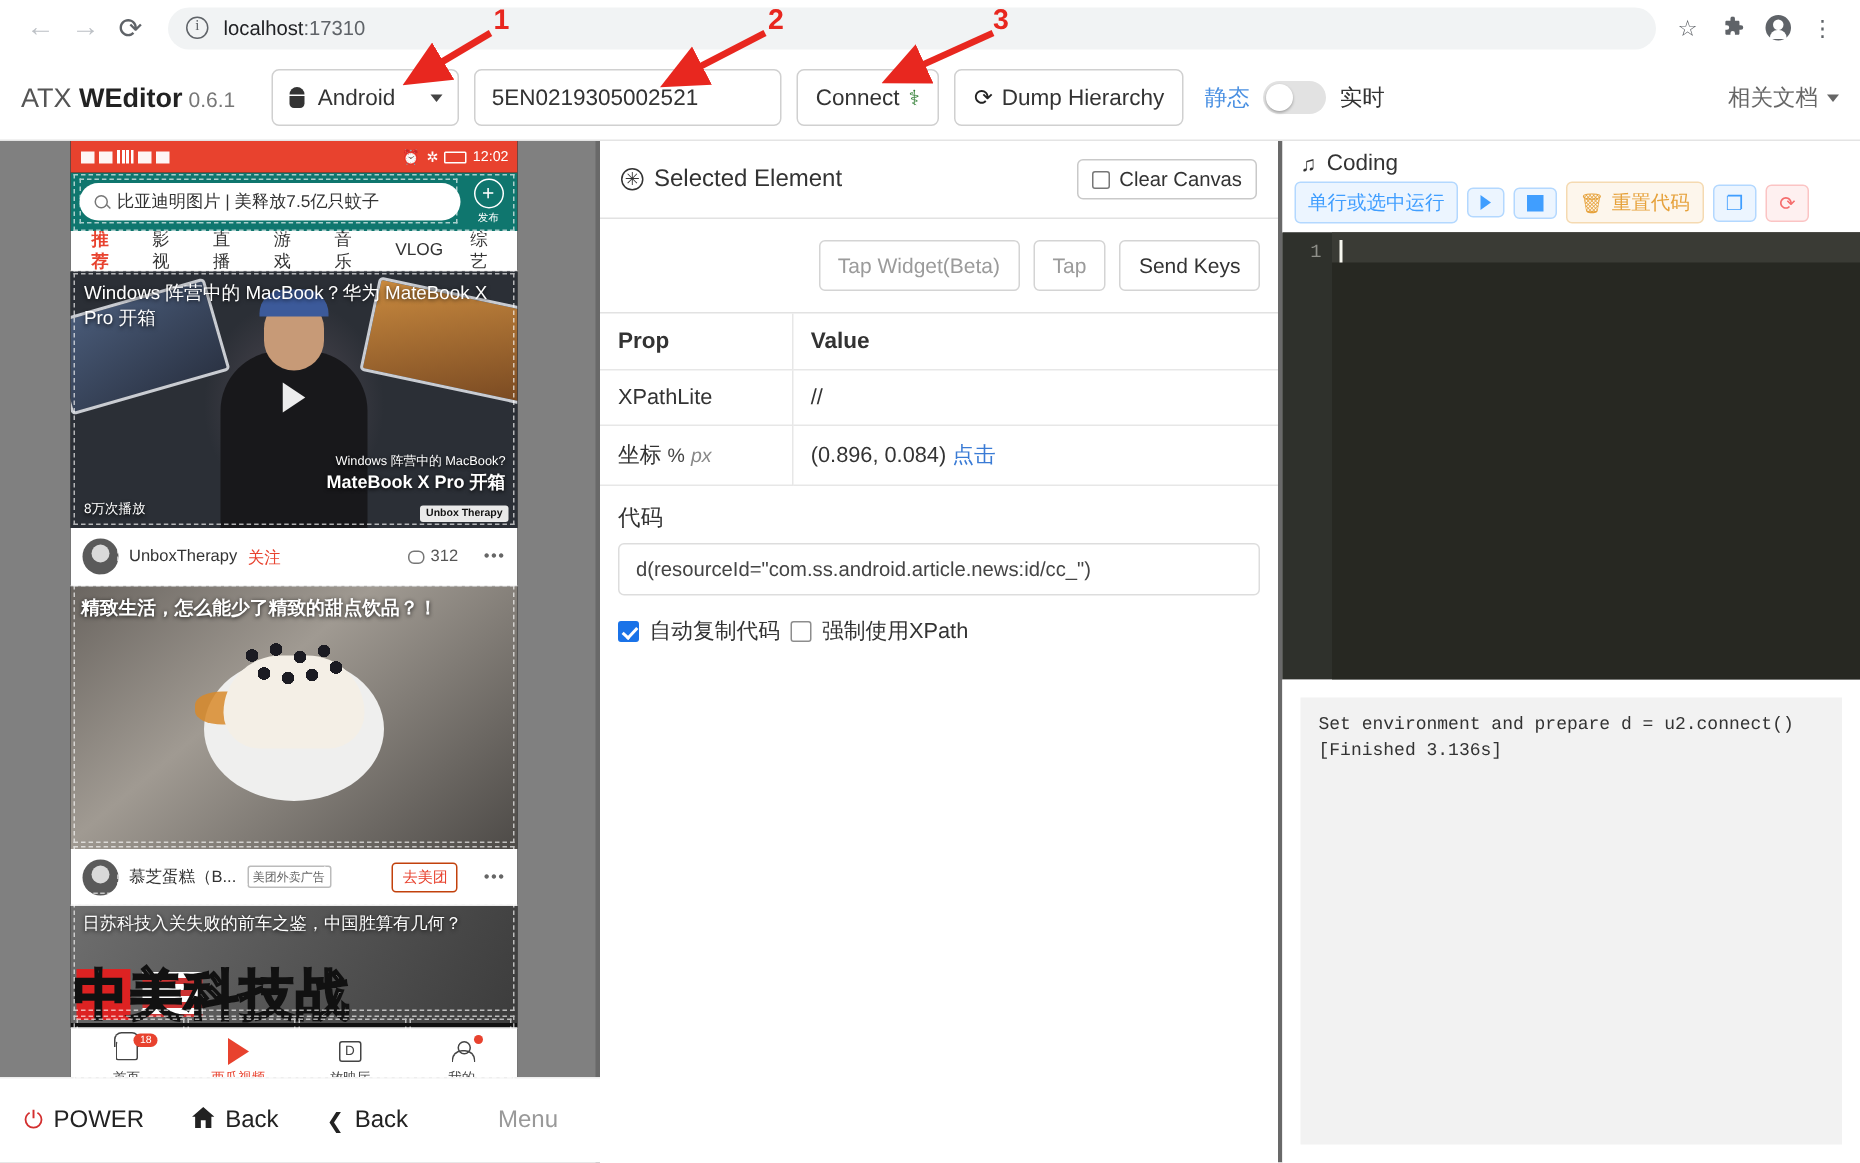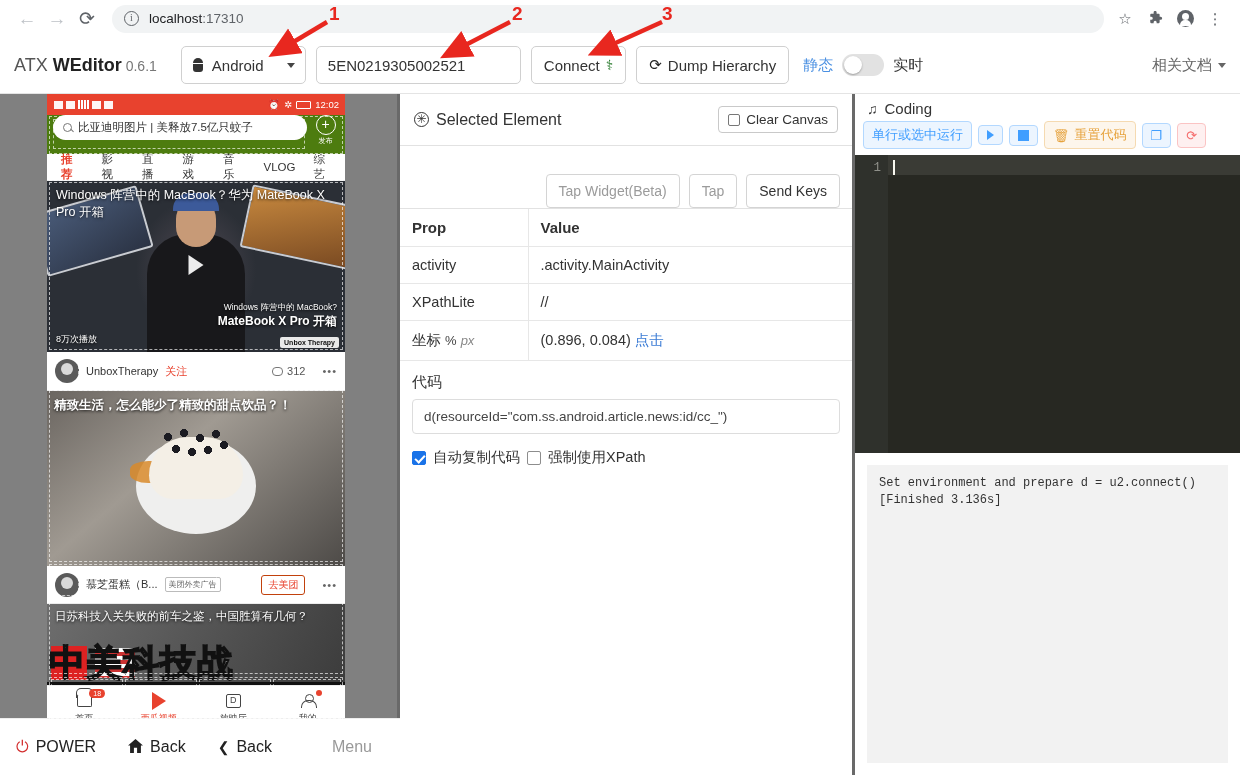--- a/index.html
+++ b/index.html
@@ -219,23 +219,23 @@
     width: 11px; height: 9px;
     background: linear-gradient(to right,#fff 0 2px,transparent 2px 3px,#fff 3px 5px,transparent 5px 6px,#fff 6px 8px,transparent 8px 9px,#fff 9px 11px);
   }
   .ph-status .right-ic {
     position: absolute; right: 6px; display: flex; gap: 4px; align-items: center;
     font-size: 9.5px;
   }
   .batt { width: 15px; height: 8px; border: 1px solid #fff; border-radius: 1px; }
   
   .ph-search-row {
-    background: #4d7c0f;
+    background: #0f766e;
     height: 39px;
-    display: flex; 
+    display: flex; align-items: center;
     padding: 0 6px; gap: 5px;
   }
   .ph-search {
     flex: 1; height: 25px; background: #fff;
     border-radius: 13px;
     display: flex; align-items: center;
     padding: 0 10px; gap: 6px;
     font-size: 11.5px; color: #333;
     overflow: hidden; white-space: nowrap;
   }
@@ -455,21 +455,21 @@
   .clear-btn {
     margin-left: auto;
     border: 1px solid #c9c9c9; border-radius: 4px;
     background: #fff; font-size: 13.5px; color: #333;
     padding: 5px 9px; display: flex; align-items: center; gap: 6px;
     font-family: "Liberation Sans", sans-serif;
   }
   .sq-check { width: 12px; height: 12px; border: 1.3px solid #777; border-radius: 2px; }
 
   .act-row {
-    height: 63px; display: flex; align-items: flex-end; justify-content: flex-end;
+    height: 63px; display: flex; align-items: center; justify-content: flex-end;
     gap: 9px; padding: 0 12px;
     border-bottom: 1px solid #e2e2e2;
   }
   .act-btn {
     border: 1px solid #d4d4d4; border-radius: 4px; background: #fff;
     padding: 8px 12px; font-size: 14px; color: #333;
     font-family: "Liberation Sans", sans-serif;
   }
   .act-btn.dim { color: #9b9b9b; }
 
@@ -840,24 +840,20 @@
       <button class="act-btn">Send Keys</button>
     </div>
 
     <table class="props">
       <tbody>
           <tr>
         <th>Prop</th>
         <th>Value</th>
       </tr>
       <tr>
-        <td>activity</td>
-        <td>.activity.MainActivity</td>
-      </tr>
-      <tr>
         <td>XPathLite</td>
         <td>//</td>
       </tr>
       <tr>
         <td>
           <span>坐标</span>
           <span class="unit on">%</span>
           <span class="unit">px</span>
         </td>
         <td>

